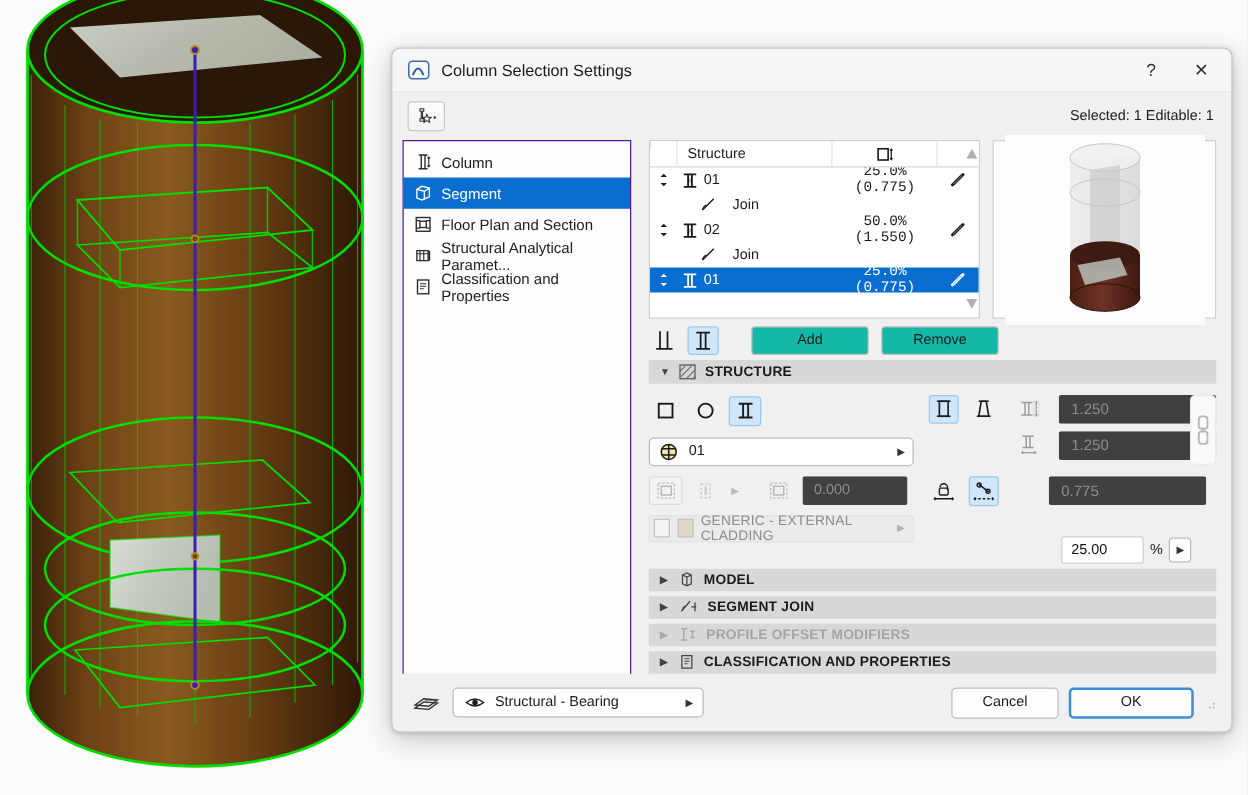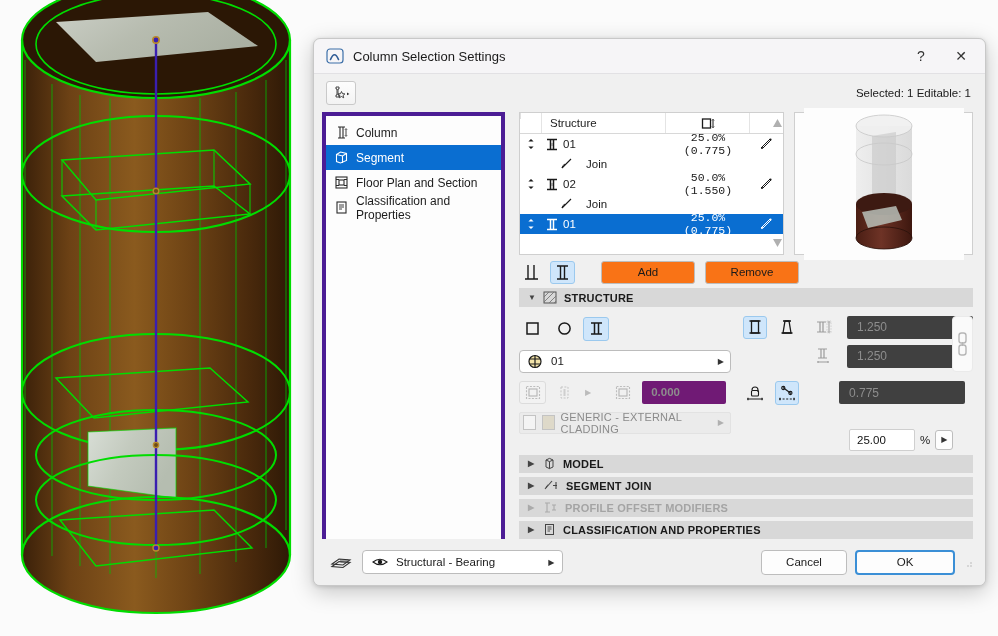--- a/index.html
+++ b/index.html
@@ -55,21 +55,21 @@
     width: 30px; height: 24px; border:1px solid #c9c9c9; border-radius:3px;
     background: linear-gradient(#fdfdfd,#f3f3f3);
     display:flex; align-items:center; justify-content:center;
   }
   .sel-info { margin-left:auto; font-size:11.5px; color:#1a1a1a; }
 
   .body-row { flex:1; display:flex; min-height:0; }
 
   
   .nav {
-    width: 183px; background:#fdfdfd; border:4px solid #4c1d95;
+    width: 183px; background:#fdfdfd; border:1px solid #4c1d95;
     margin: 0 0 0 8px; height: 468px; padding-top:4px;
   }
   .nav-item {
     height: 25px; display:flex; align-items:center; gap:7px;
     padding: 0 8px; color:#1c1c1c; font-size:12px;
   }
   .nav-item.sel { background:#0a6ed1; color:#fff; }
   .nav-item .ico { width:15px; height:15px; flex:none; display:block; }
 
   
@@ -111,21 +111,21 @@
   }
 
   
   .btnrow { height:32px; display:flex; align-items:center; gap:6px; padding-top:5px; }
   .tgl {
     width:25px; height:23px; border:1px solid transparent; border-radius:3px;
     display:flex; align-items:center; justify-content:center;
   }
   .tgl.on { background:#cfe6fb; border-color:#9bc9ee; }
   .btn {
-    height:23px; border:1px solid #bdbdbd; border-radius:3px; background:#f97316;
+    height:23px; border:1px solid #bdbdbd; border-radius:3px; background:#14b8a6;
     font-size:11.5px; color:#1a1a1a; display:flex; align-items:center; justify-content:center;
   }
   .btn.add { width:94px; margin-left:20px; }
   .btn.remove { width:94px; margin-left:4px; }
 
   
   .sect-head {
     height:20px; background:#d8d8d8; display:flex; align-items:center; gap:7px;
     padding-left:9px; font-size:11px; font-weight:bold; color:#1a1a1a;
     letter-spacing:.2px; margin-top:4px;
@@ -152,22 +152,22 @@
   }
   .combo .arr { margin-left:auto; font-size:8px; color:#333; }
 
   .minirow { display:flex; align-items:center; gap:6px; margin-top:8px; }
   .mini-btn {
     width:27px; height:23px; border:1px solid #dcdcdc; border-radius:3px; background:#f2f2f2;
     display:flex; align-items:center; justify-content:center;
   }
   .mini-btn.flat { border-color:transparent; background:transparent; }
   .numfield {
-    height:23px; border:1px solid transparent; background:#701a75; border-radius:2px;
-    font-size:11.5px; color:#8d8d8d; display:flex; align-items:center; padding-left:8px;font-weight:bold;
+    height:23px; border:1px solid transparent; background:#404040; border-radius:2px;
+    font-size:11.5px; color:#8d8d8d; display:flex; align-items:center; padding-left:8px;
   }
   .matrow {
     height:22px; border:1px solid #e2e2e2; background:#ebebeb; border-radius:2px;
     display:flex; align-items:center; gap:6px; margin-top:8px; padding:0 6px 0 3px;
     font-size:11px; color:#8b8b8b; letter-spacing:.2px;
   }
   .sw { width:15px; height:15px; border:1px solid #c3c3c3; }
 
   .rr { display:flex; align-items:center; gap:8px; }
   .rr + .rr { margin-top:6px; }
@@ -340,20 +340,30 @@
       </div>
       <div class="nav-item">
         <span class="ico">
           <svg width="15" height="15" viewBox="0 0 15 15">
             <rect x="2" y="2" width="11" height="11" fill="none" stroke="#2b2b2b" stroke-width="1.1"></rect>
             <rect x="5" y="5" width="5" height="5" fill="none" stroke="#2b2b2b" stroke-width="1.1"></rect>
             <path d="M2 4.5 h3 M10 4.5 h3 M2 10.5 h3 M10 10.5 h3" stroke="#2b2b2b" stroke-width="1"></path>
           </svg>
         </span>
         <span>Floor Plan and Section</span>
+      </div>
+      <div class="nav-item">
+        <span class="ico">
+          <svg width="15" height="15" viewBox="0 0 15 15">
+            <path d="M2.5 3.5 h9 v8 h-9 z" fill="none" stroke="#2b2b2b" stroke-width="1.1"></path>
+            <path d="M2.5 6 h9 M5 3.5 v8 M8 3.5 v8" stroke="#2b2b2b" stroke-width="0.9"></path>
+            <path d="M12.5 3.5 v8" stroke="#2b2b2b" stroke-width="1.3"></path>
+          </svg>
+        </span>
+        <span>Structural Analytical Paramet...</span>
       </div>
       <div class="nav-item">
         <span class="ico">
           <svg width="15" height="15" viewBox="0 0 15 15">
             <rect x="3" y="2" width="9" height="11" fill="none" stroke="#2b2b2b" stroke-width="1.1"></rect>
             <path d="M5 5 h5 M5 7 h5 M5 9 h3" stroke="#2b2b2b" stroke-width="0.9"></path>
           </svg>
         </span>
         <span>Classification and Properties</span>
       </div>

